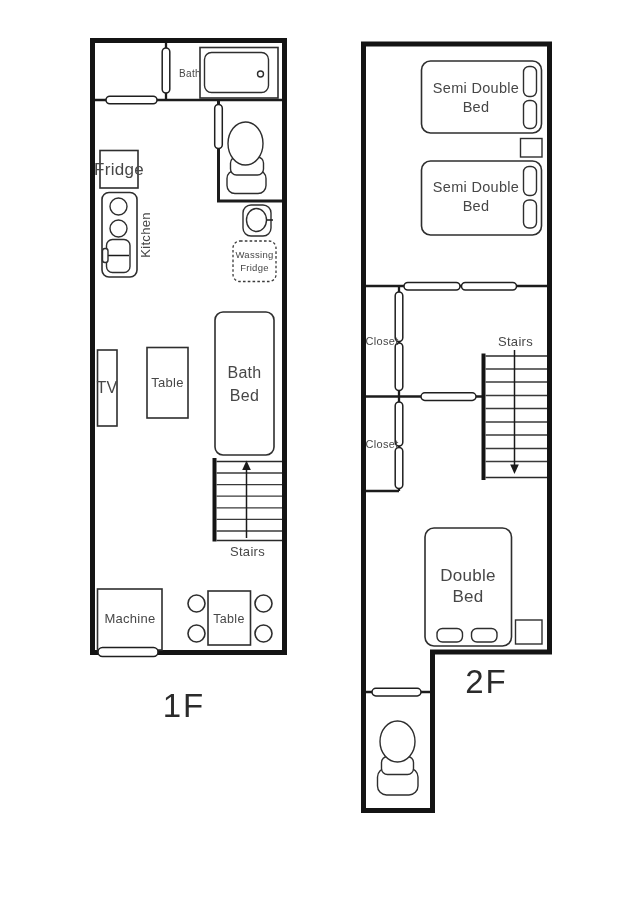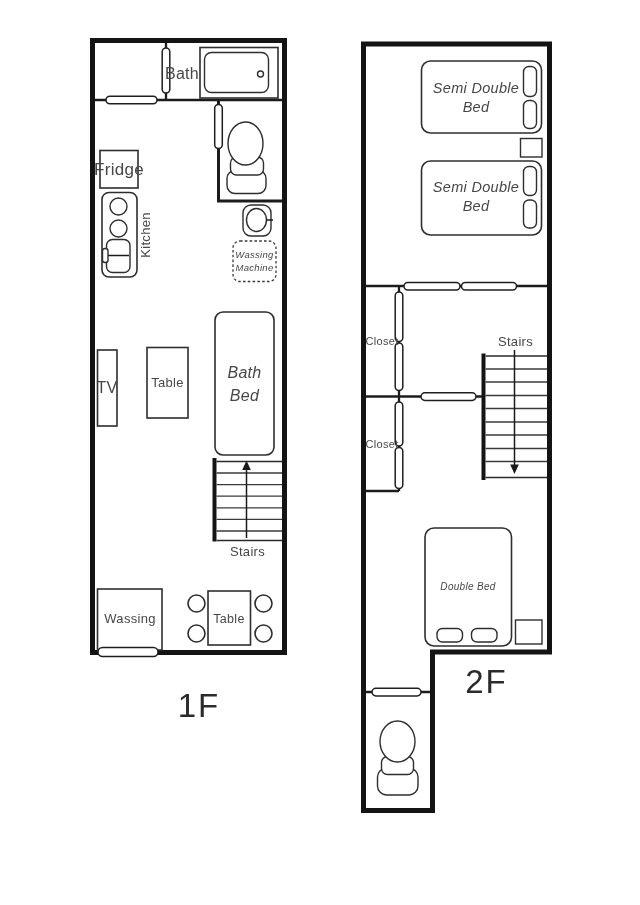--- a/index.html
+++ b/index.html
@@ -20,21 +20,21 @@
   .edge{stroke:#2a2a2a;stroke-width:1.7;fill:none;}
   .arr{stroke:#1a1a1a;stroke-width:1.5;fill:none;}
   .ah{fill:#1a1a1a;stroke:none;}
   .dash{fill:#ffffff;stroke:#3a3a3a;stroke-width:1.3;stroke-dasharray:2.6 2.2;}
   
   .lbl{
     position:absolute;transform:translate(-50%,-50%);
     color:#474747;white-space:nowrap;text-align:center;
     letter-spacing:.3px;line-height:1.15;
   }
-  .wrap{white-space:normal;font-style:italic;}
+  .wrap{white-space:normal;}
   .rot{transform:translate(-50%,-50%) rotate(-90deg);}
   .big{font-size:33px;color:#2b2b2b;letter-spacing:2px;}
 </style>
 </head>
 <body>
 
 <div class="plan">
 
   <svg width="640" height="905" viewBox="0 0 640 905">
 
@@ -147,33 +147,33 @@
       <rect class="pill" x="461.5" y="282.4" width="55" height="7.6" rx="3.8"></rect>
       <rect class="pill" x="395.2" y="292" width="7.6" height="49.5" rx="3.8"></rect>
       <rect class="pill" x="395.2" y="343" width="7.6" height="47.5" rx="3.8"></rect>
       <rect class="pill" x="395.2" y="402" width="7.6" height="44" rx="3.8"></rect>
       <rect class="pill" x="395.2" y="447.5" width="7.6" height="41" rx="3.8"></rect>
       <rect class="pill" x="421" y="392.8" width="55" height="7.6" rx="3.8"></rect>
       <rect class="pill" x="372" y="688.3" width="49" height="7.6" rx="3.8"></rect>
     </g>
   </svg>
 
-  <div class="lbl" style="left:182px;top:73.5px;font-size:16px">Bath</div>
+  <div class="lbl" style="left:190px;top:73.5px;font-size:10px">Bath</div>
   <div class="lbl" style="left:119px;top:169.5px;font-size:17px">Fridge</div>
   <div class="lbl rot" style="left:146px;top:235px;font-size:13px">Kitchen</div>
-  <div class="lbl wrap" style="left:254.5px;top:261px;width:54px;font-size:9.5px;line-height:13px">Wassing Machine</div>
+  <div class="lbl wrap" style="left:254.5px;top:261px;width:54px;font-size:9.5px;line-height:13px">Wassing Fridge</div>
   <div class="lbl" style="left:107px;top:387.5px;font-size:16px">TV</div>
   <div class="lbl" style="left:167.5px;top:382.5px;font-size:13px">Table</div>
   <div class="lbl wrap" style="left:244.5px;top:383.5px;width:48px;font-size:16px;line-height:23px">Bath Bed</div>
   <div class="lbl" style="left:247.5px;top:551.5px;font-size:13px">Stairs</div>
-  <div class="lbl" style="left:130px;top:619px;font-size:13px">Wassing</div>
+  <div class="lbl" style="left:130px;top:619px;font-size:13px">Machine</div>
   <div class="lbl" style="left:229px;top:618.5px;font-size:12.5px">Table</div>
-  <div class="lbl big" style="left:199px;top:706px">1F</div>
+  <div class="lbl big" style="left:184px;top:706px">1F</div>
 
   <div class="lbl wrap" style="left:476px;top:97.5px;width:104px;font-size:14.5px;line-height:19px">Semi Double Bed</div>
   <div class="lbl wrap" style="left:476px;top:197px;width:104px;font-size:14.5px;line-height:19px">Semi Double Bed</div>
   <div class="lbl" style="left:382px;top:341px;font-size:11px">Closet</div>
   <div class="lbl" style="left:382px;top:443.5px;font-size:11px">Closet</div>
   <div class="lbl" style="left:515.5px;top:341.5px;font-size:13px">Stairs</div>
-  <div class="lbl wrap" style="left:468px;top:586px;width:66px;font-size:10px;line-height:21px">Double Bed</div>
+  <div class="lbl wrap" style="left:468px;top:586px;width:66px;font-size:17px;line-height:21px">Double Bed</div>
   <div class="lbl big" style="left:486.5px;top:682px">2F</div>
 
 </div>
 
 </body></html>

